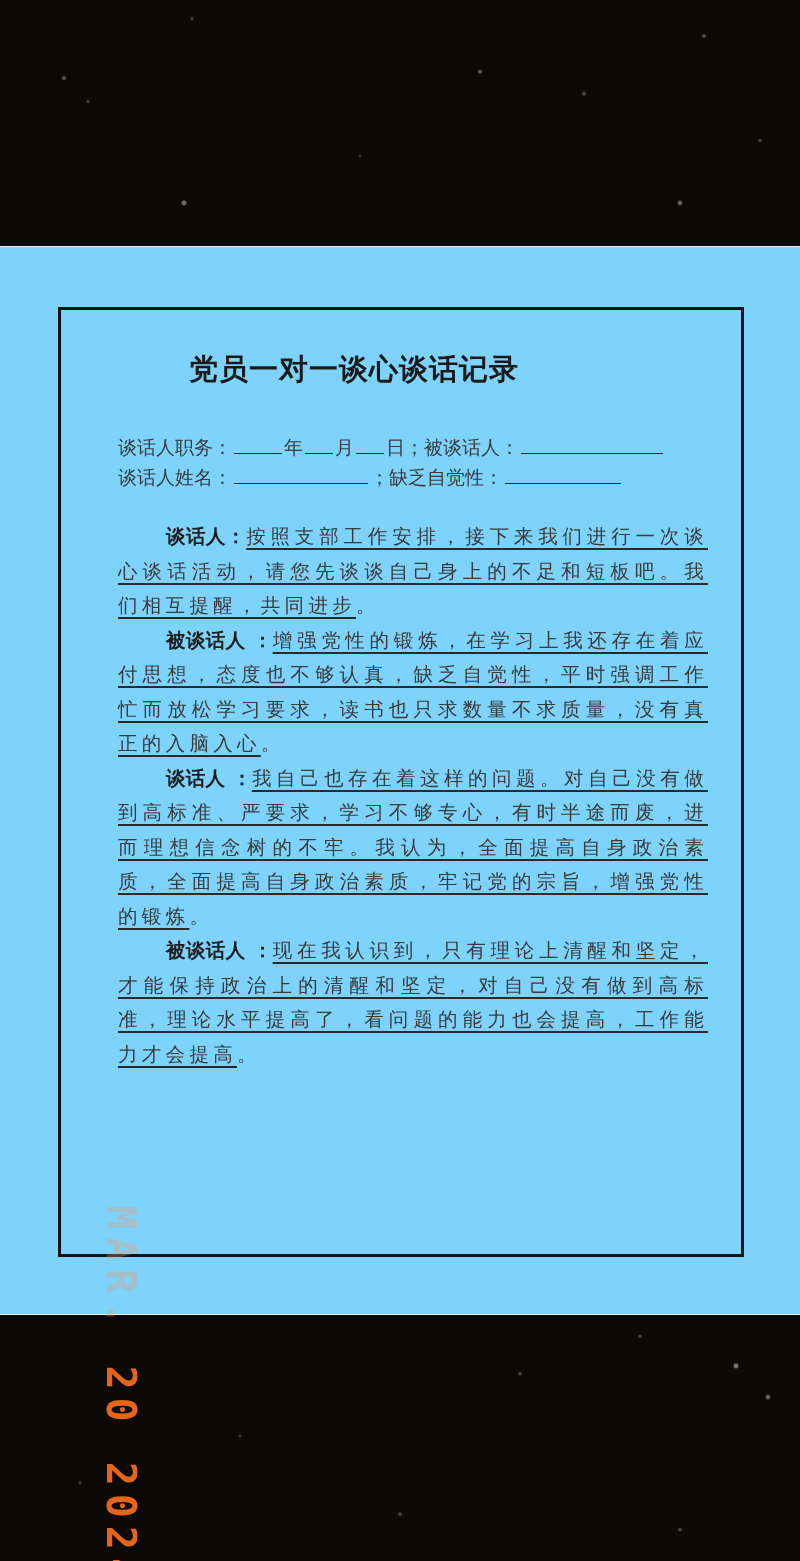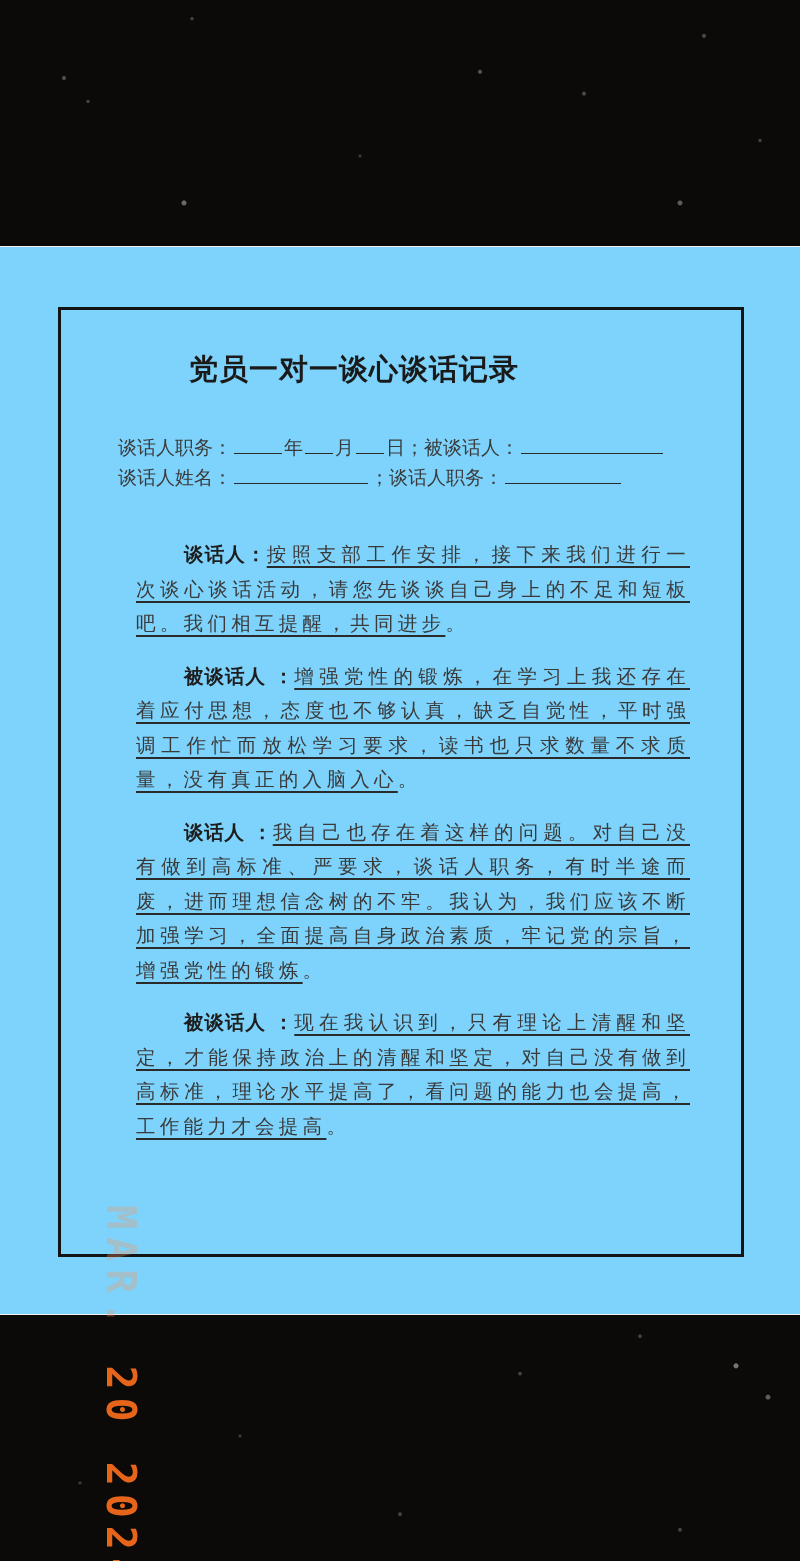--- a/index.html
+++ b/index.html
@@ -55,21 +55,21 @@
   .meta-row { white-space: nowrap; height: 30px; }
   .blank {
     display: inline-block; border-bottom: 1.5px solid #2a2a2a;
     height: 18px; vertical-align: baseline; margin: 0 2px;
   }
   .body {
     position: absolute; left: 57px; top: 210px; width: 590px;
     font-family: "DejaVu Serif", serif; font-size: 19.5px; color: #3a3a3a;
     line-height: 34.5px; letter-spacing: 4.3px; text-align: justify;
   }
-  .para { text-indent: 48px; margin: 18px; }
+  .para { text-indent: 48px; margin: 0; }
   .speaker {
     font-family: "DejaVu Sans", sans-serif; font-weight: bold; color: #1d1d1d;
     letter-spacing: 0px;
   }
   .u { text-decoration: underline; text-decoration-color: #2a2a2a; text-underline-offset: 5px; text-decoration-thickness: 1.5px; }
   .stamp {
     position: absolute; left: 104px; top: 1205px;
     transform-origin: 0 0; transform: rotate(90deg) translate(0, -40px);
     font-family: "DejaVu Sans Mono", monospace; font-weight: bold;
     font-size: 40px; color: #f26a1b; letter-spacing: 8px; white-space: nowrap;
@@ -84,33 +84,33 @@
 
 <div class="paper">
   <div class="frame">
     <div class="title">党员一对一谈心谈话记录</div>
 
     <div class="meta">
       <div class="meta-row">
         <span>谈话人职务：</span><span class="blank" style="width:48px"></span><span>年</span><span class="blank" style="width:28px"></span><span>月</span><span class="blank" style="width:28px"></span><span>日；</span><span>被谈话人：</span><span class="blank" style="width:142px"></span>
       </div>
       <div class="meta-row">
-        <span>谈话人姓名：</span><span class="blank" style="width:134px"></span><span>；谈话人职务：</span><span class="blank" style="width:116px"></span>
+        <span>谈话人姓名：</span><span class="blank" style="width:134px"></span><span>；缺乏自觉性：</span><span class="blank" style="width:116px"></span>
       </div>
     </div>
 
     <div class="body">
       <p class="para">
         <span class="speaker">谈话人：</span><span class="u">按照支部工作安排，接下来我们进行一次谈心谈话活动，请您先谈谈自己身上的不足和短板吧。我们相互提醒，共同进步</span><span>。</span>
       </p>
       <p class="para">
         <span class="speaker">被谈话人 ：</span><span class="u">增强党性的锻炼，在学习上我还存在着应付思想，态度也不够认真，缺乏自觉性，平时强调工作忙而放松学习要求，读书也只求数量不求质量，没有真正的入脑入心</span><span>。</span>
       </p>
       <p class="para">
-        <span class="speaker">谈话人 ：</span><span class="u">我自己也存在着这样的问题。对自己没有做到高标准、严要求，谈话人职务，有时半途而废，进而理想信念树的不牢。我认为，我们应该不断加强学习，全面提高自身政治素质，牢记党的宗旨，增强党性的锻炼</span><span>。</span>
+        <span class="speaker">谈话人 ：</span><span class="u">我自己也存在着这样的问题。对自己没有做到高标准、严要求，学习不够专心，有时半途而废，进而理想信念树的不牢。我认为，全面提高自身政治素质，全面提高自身政治素质，牢记党的宗旨，增强党性的锻炼</span><span>。</span>
       </p>
       <p class="para">
         <span class="speaker">被谈话人 ：</span><span class="u">现在我认识到，只有理论上清醒和坚定，才能保持政治上的清醒和坚定，对自己没有做到高标准，理论水平提高了，看问题的能力也会提高，工作能力才会提高</span><span>。</span>
       </p>
     </div>
   </div>
 </div>
 
 <div class="stamp">
   <span class="faded">MAR.</span><span> 20 2024</span>

